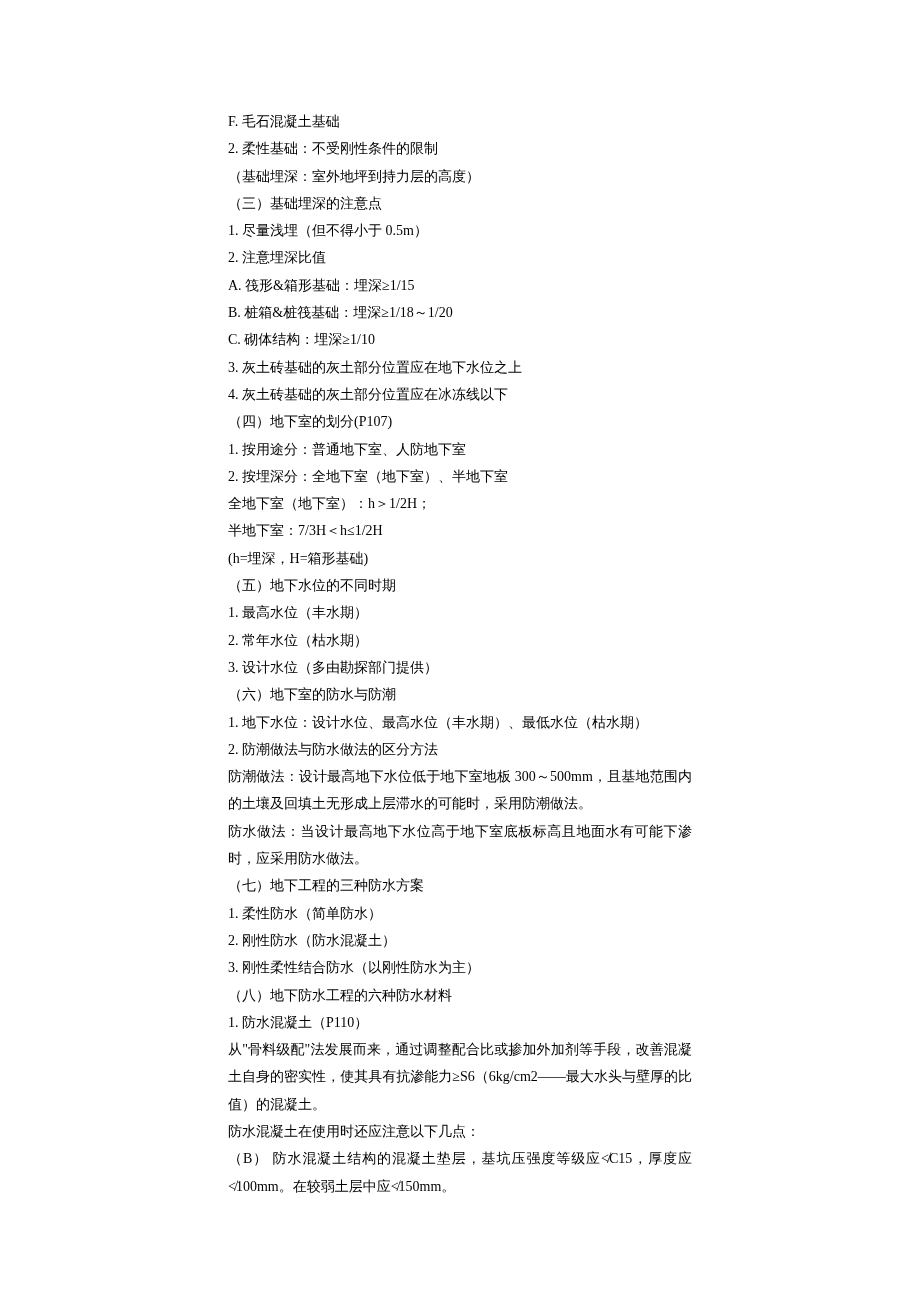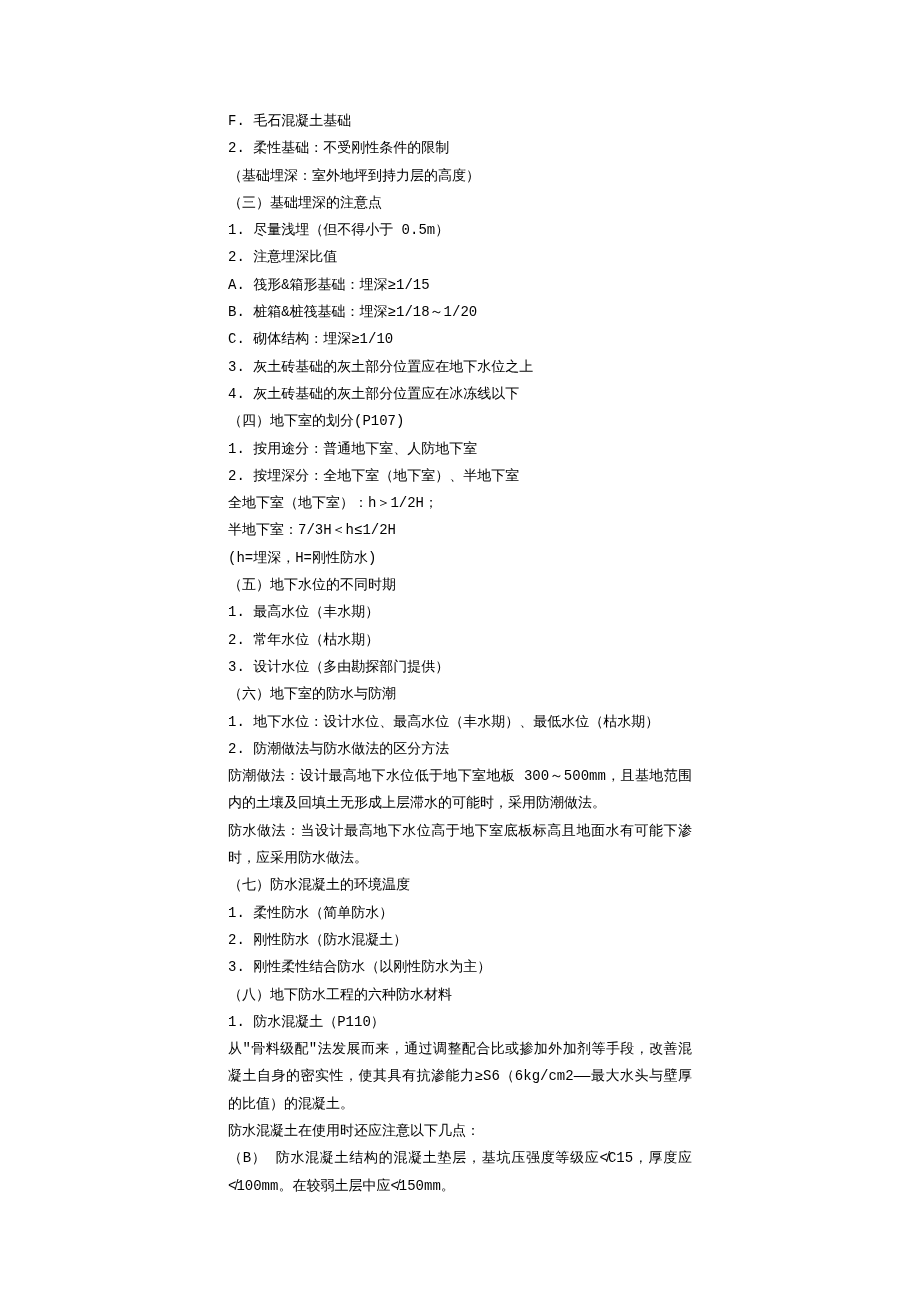--- a/index.html
+++ b/index.html
@@ -14,21 +14,20 @@
   .page {
     width: 920px;
     min-height: 1302px;
     box-sizing: border-box;
     padding: 108px 228px 100px 228px;
   }
   .line {
     display: block;
     text-align: justify;
     text-justify: inter-ideograph;
-    font-family: Liberation Mono, monospace;
   }
 </style>
 </head>
 <body>
 
 <div class="page">
   <div id="content">
       <span class="line">F. 毛石混凝土基础</span>
       <span class="line">2. 柔性基础：不受刚性条件的限制</span>
       <span class="line">（基础埋深：室外地坪到持力层的高度）</span>
@@ -38,31 +37,31 @@
       <span class="line">A. 筏形&amp;箱形基础：埋深≥1/15</span>
       <span class="line">B. 桩箱&amp;桩筏基础：埋深≥1/18～1/20</span>
       <span class="line">C. 砌体结构：埋深≥1/10</span>
       <span class="line">3. 灰土砖基础的灰土部分位置应在地下水位之上</span>
       <span class="line">4. 灰土砖基础的灰土部分位置应在冰冻线以下</span>
       <span class="line">（四）地下室的划分(P107)</span>
       <span class="line">1. 按用途分：普通地下室、人防地下室</span>
       <span class="line">2. 按埋深分：全地下室（地下室）、半地下室</span>
       <span class="line">全地下室（地下室）：h＞1/2H；</span>
       <span class="line">半地下室：7/3H＜h≤1/2H</span>
-      <span class="line">(h=埋深，H=刚性防水)</span>
+      <span class="line">(h=埋深，H=箱形基础)</span>
       <span class="line">（五）地下水位的不同时期</span>
       <span class="line">1. 最高水位（丰水期）</span>
       <span class="line">2. 常年水位（枯水期）</span>
       <span class="line">3. 设计水位（多由勘探部门提供）</span>
       <span class="line">（六）地下室的防水与防潮</span>
       <span class="line">1. 地下水位：设计水位、最高水位（丰水期）、最低水位（枯水期）</span>
       <span class="line">2. 防潮做法与防水做法的区分方法</span>
       <span class="line">防潮做法：设计最高地下水位低于地下室地板 300～500mm，且基地范围内的土壤及回填土无形成上层滞水的可能时，采用防潮做法。</span>
       <span class="line">防水做法：当设计最高地下水位高于地下室底板标高且地面水有可能下渗时，应采用防水做法。</span>
-      <span class="line">（七）防水混凝土的环境温度</span>
+      <span class="line">（七）地下工程的三种防水方案</span>
       <span class="line">1. 柔性防水（简单防水）</span>
       <span class="line">2. 刚性防水（防水混凝土）</span>
       <span class="line">3. 刚性柔性结合防水（以刚性防水为主）</span>
       <span class="line">（八）地下防水工程的六种防水材料</span>
       <span class="line">1. 防水混凝土（P110）</span>
       <span class="line">从"骨料级配"法发展而来，通过调整配合比或掺加外加剂等手段，改善混凝土自身的密实性，使其具有抗渗能力≥S6（6kg/cm2——最大水头与壁厚的比值）的混凝土。</span>
       <span class="line">防水混凝土在使用时还应注意以下几点：</span>
       <span class="line">（B） 防水混凝土结构的混凝土垫层，基坑压强度等级应≮C15，厚度应≮100mm。在较弱土层中应≮150mm。</span>
     </div>
 </div>

